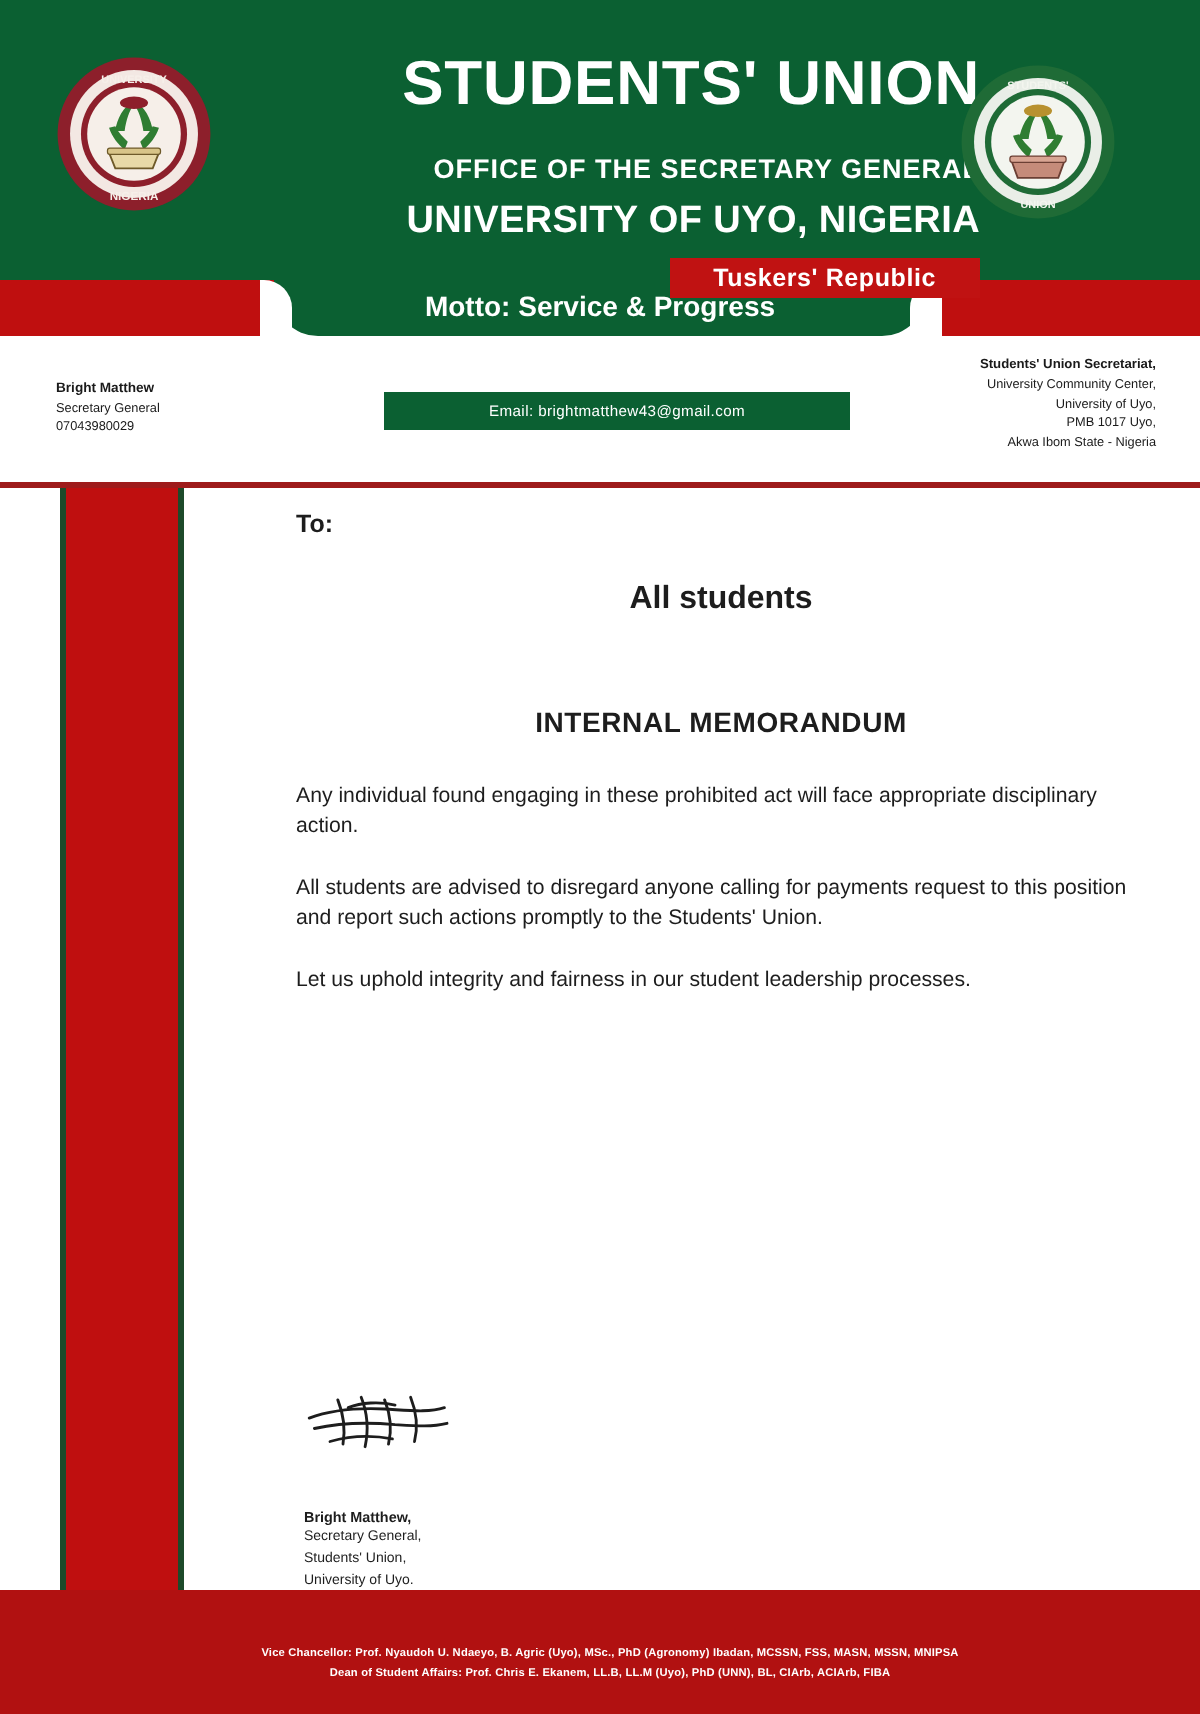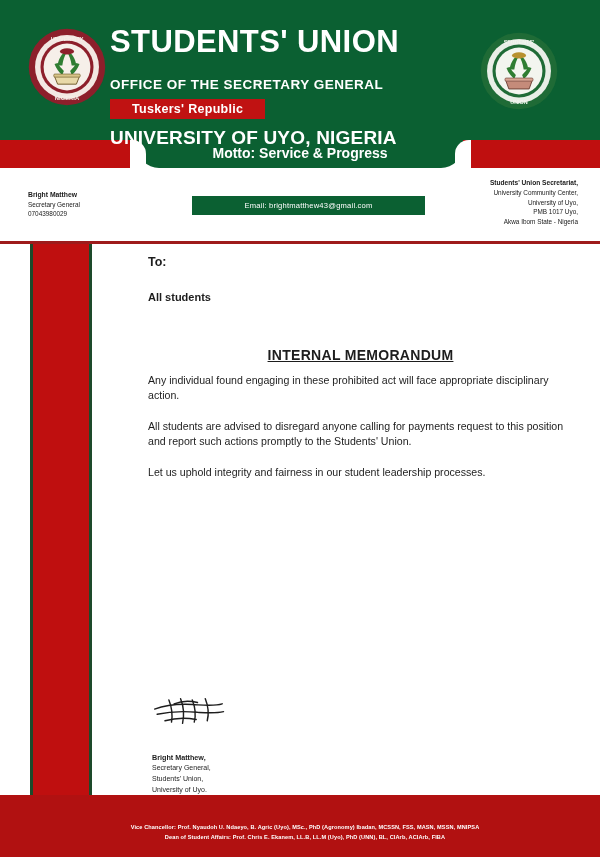--- a/index.html
+++ b/index.html
@@ -45,21 +45,21 @@
     position: absolute; top: 140px;
     width: 16px; height: 28px;
     background: #ffffff;
   }
   #notch-left  { left: 130px;  border-top-right-radius: 14px; }
   #notch-right { left: 455px;  border-top-left-radius: 14px; }
 
   #header-titles {
     position: absolute; left: 110px; top: 26px;
     width: 380px;
-    text-align: left;
+    text-align: right;
     color: #ffffff;
   }
   #su-title {
     font-size: 31px; font-weight: bold; letter-spacing: 0.4px;
     line-height: 1.05;
   }
   #office-line {
     font-size: 13.5px; font-weight: bold; letter-spacing: 0.5px;
     margin-top: 18px;
   }
@@ -152,26 +152,26 @@
     width: 425px;
     color: #1d1d1d;
   }
   #date-line {
     text-align: right;
     font-size: 13px; font-weight: bold;
     margin-bottom: 26px;
     padding-right: 2px;
   }
   .to-label  { font-size: 12.5px; font-weight: bold; }
-  .to-value  { font-size: 11px; font-weight: bold; margin-top: 22px; }
+  .to-value  { font-size: 16px; font-weight: bold; margin-top: 22px; text-align: center; }
   #memo-title {
     text-align: center;
     font-size: 14px; font-weight: bold;
     letter-spacing: 0.3px;
-    margin-top: 44px; margin-bottom: 10px; text-decoration: underline;
+    margin-top: 44px; margin-bottom: 22px;
   }
   .para {
     font-size: 10.6px;
     line-height: 1.42;
     margin-bottom: 16px;
     text-align: left;
   }
 
   
   #signature-area {
@@ -196,24 +196,24 @@
   <div id="header"></div>
   <div id="header-red-left"></div>
   <div id="header-red-right"></div>
   <div id="motto-tab"></div>
   <div class="notch" id="notch-left"></div>
   <div class="notch" id="notch-right"></div>
 
   <div id="header-titles">
     <div id="su-title">STUDENTS' UNION</div>
     <div id="office-line">OFFICE OF THE SECRETARY GENERAL</div>
+    <div id="uni-line">UNIVERSITY OF UYO, NIGERIA</div>
     <div id="tuskers-wrap">
       <span id="tuskers">Tuskers' Republic</span>
     </div>
-    <div id="uni-line">UNIVERSITY OF UYO, NIGERIA</div>
   </div>
   <div id="motto-text">Motto: Service &amp; Progress</div>
 
   <svg class="logo" id="logo-left" viewBox="0 0 100 100">
     <circle cx="50" cy="50" r="49" fill="#8d1f2b"></circle>
     <circle cx="50" cy="50" r="41" fill="#f3e8e3"></circle>
     <circle cx="50" cy="50" r="34" fill="#8d1f2b"></circle>
     <circle cx="50" cy="50" r="30" fill="#f6efe9"></circle>
     <path d="M50 28 C43 33 39 40 38 48 L44 48 C45 41 47 35 50 31 C53 35 55 41 56 48 L62 48 C61 40 57 33 50 28 Z" fill="#2f7d32"></path>
     <path d="M34 46 C36 52 40 57 44 60 L46 55 C43 52 40 49 38 45 Z" fill="#2f7d32"></path>

